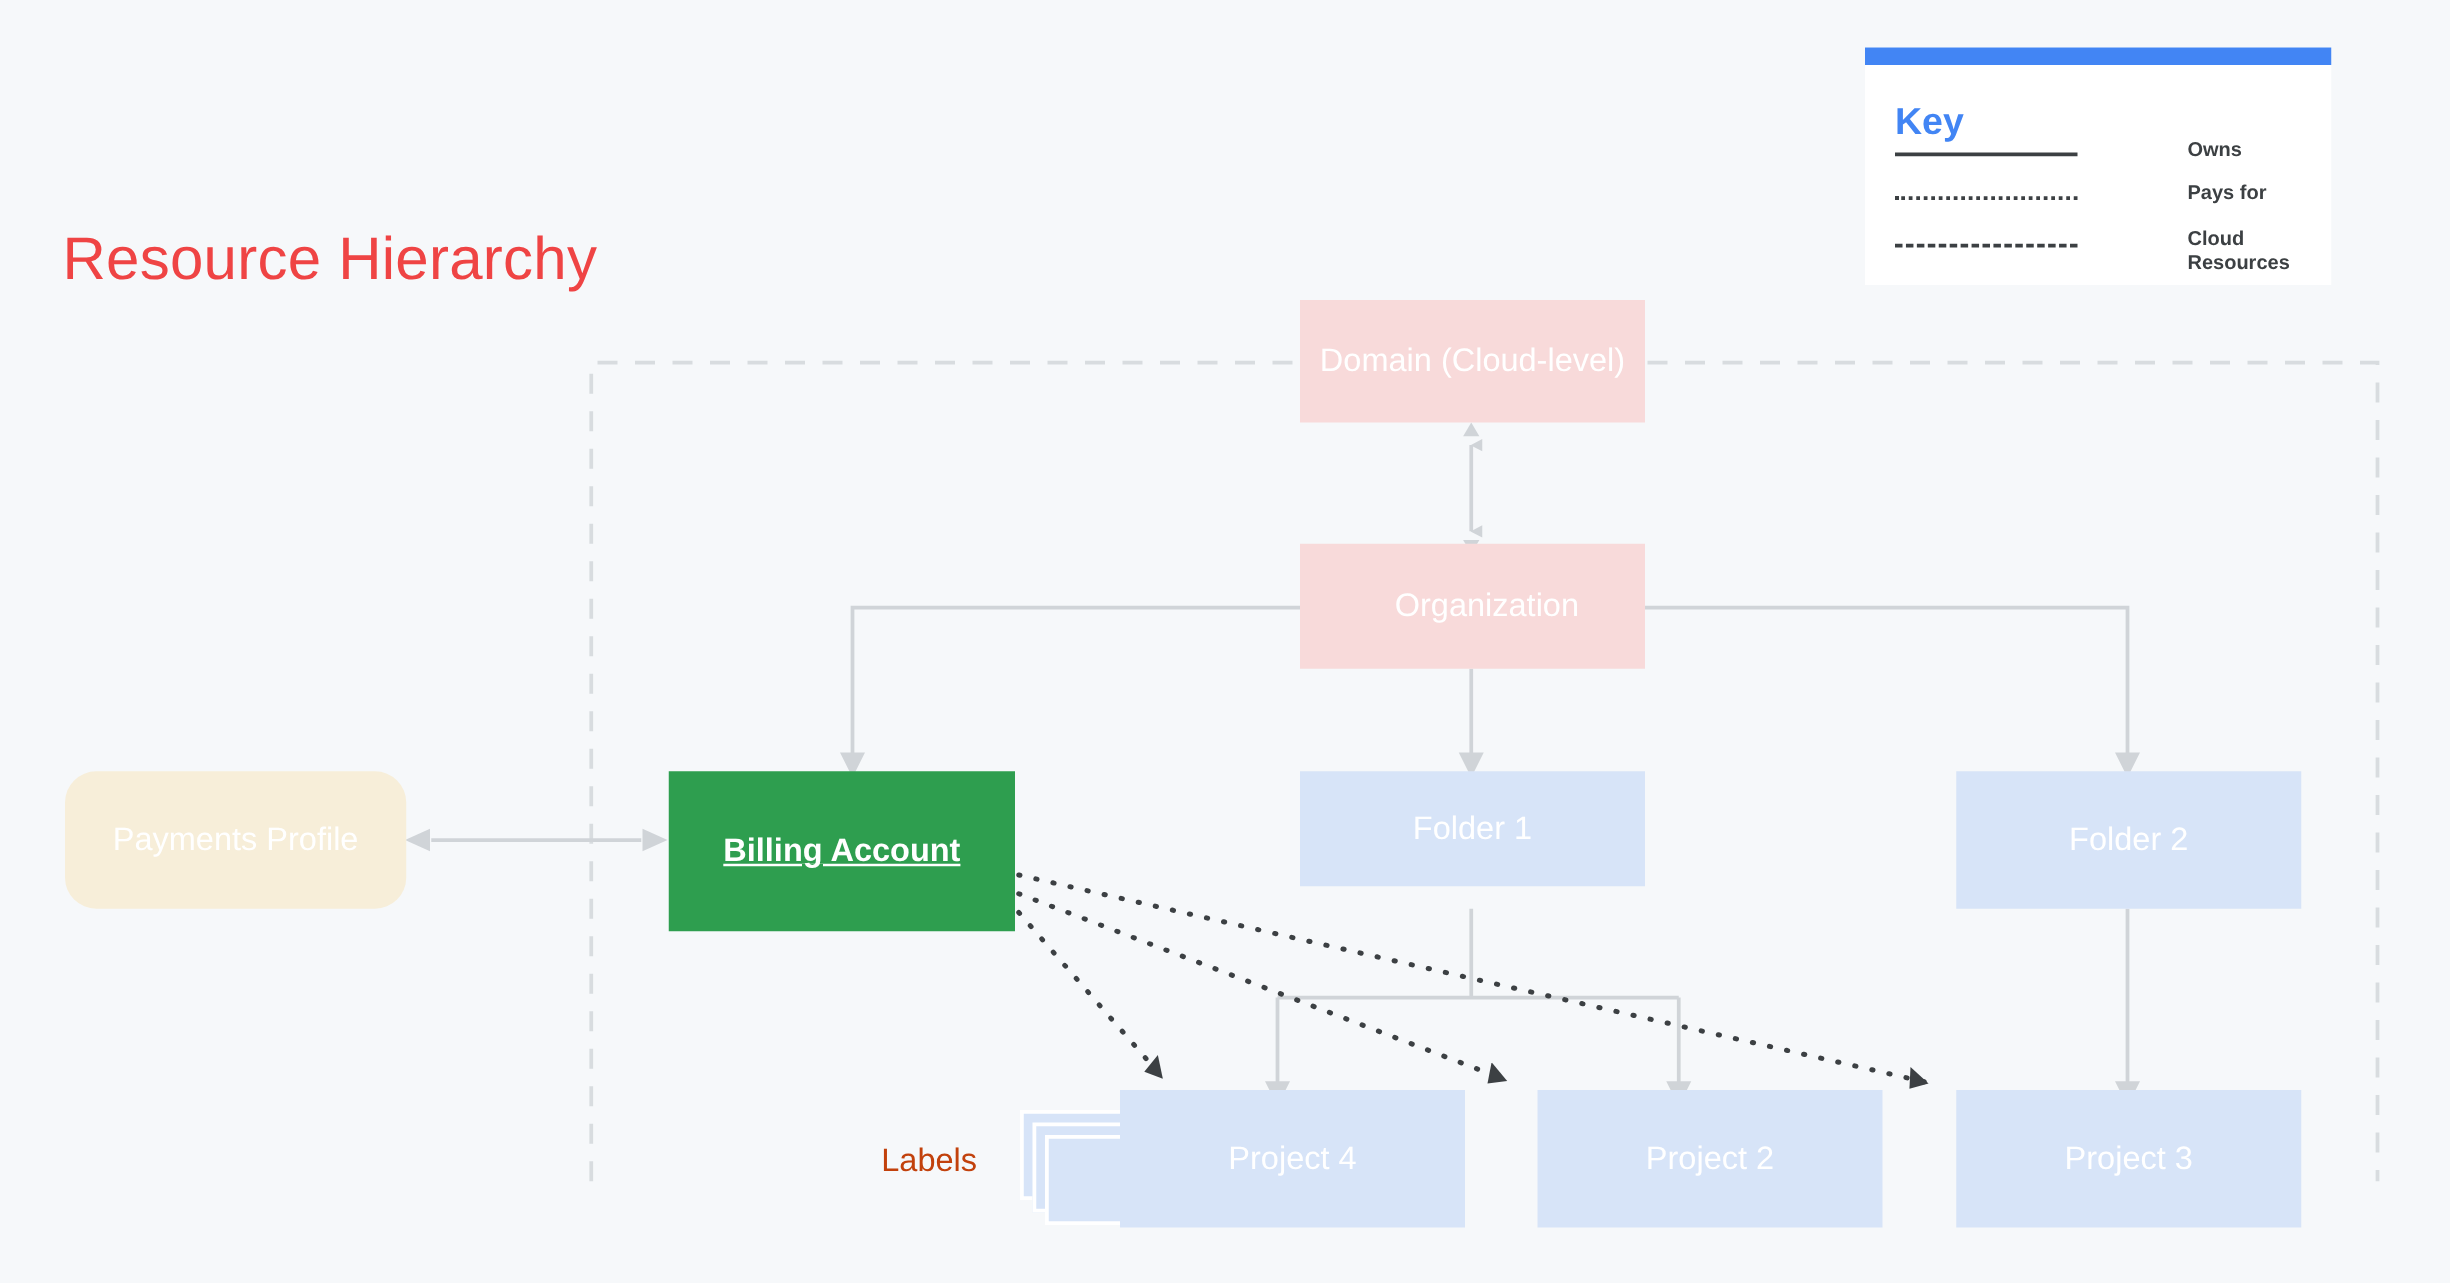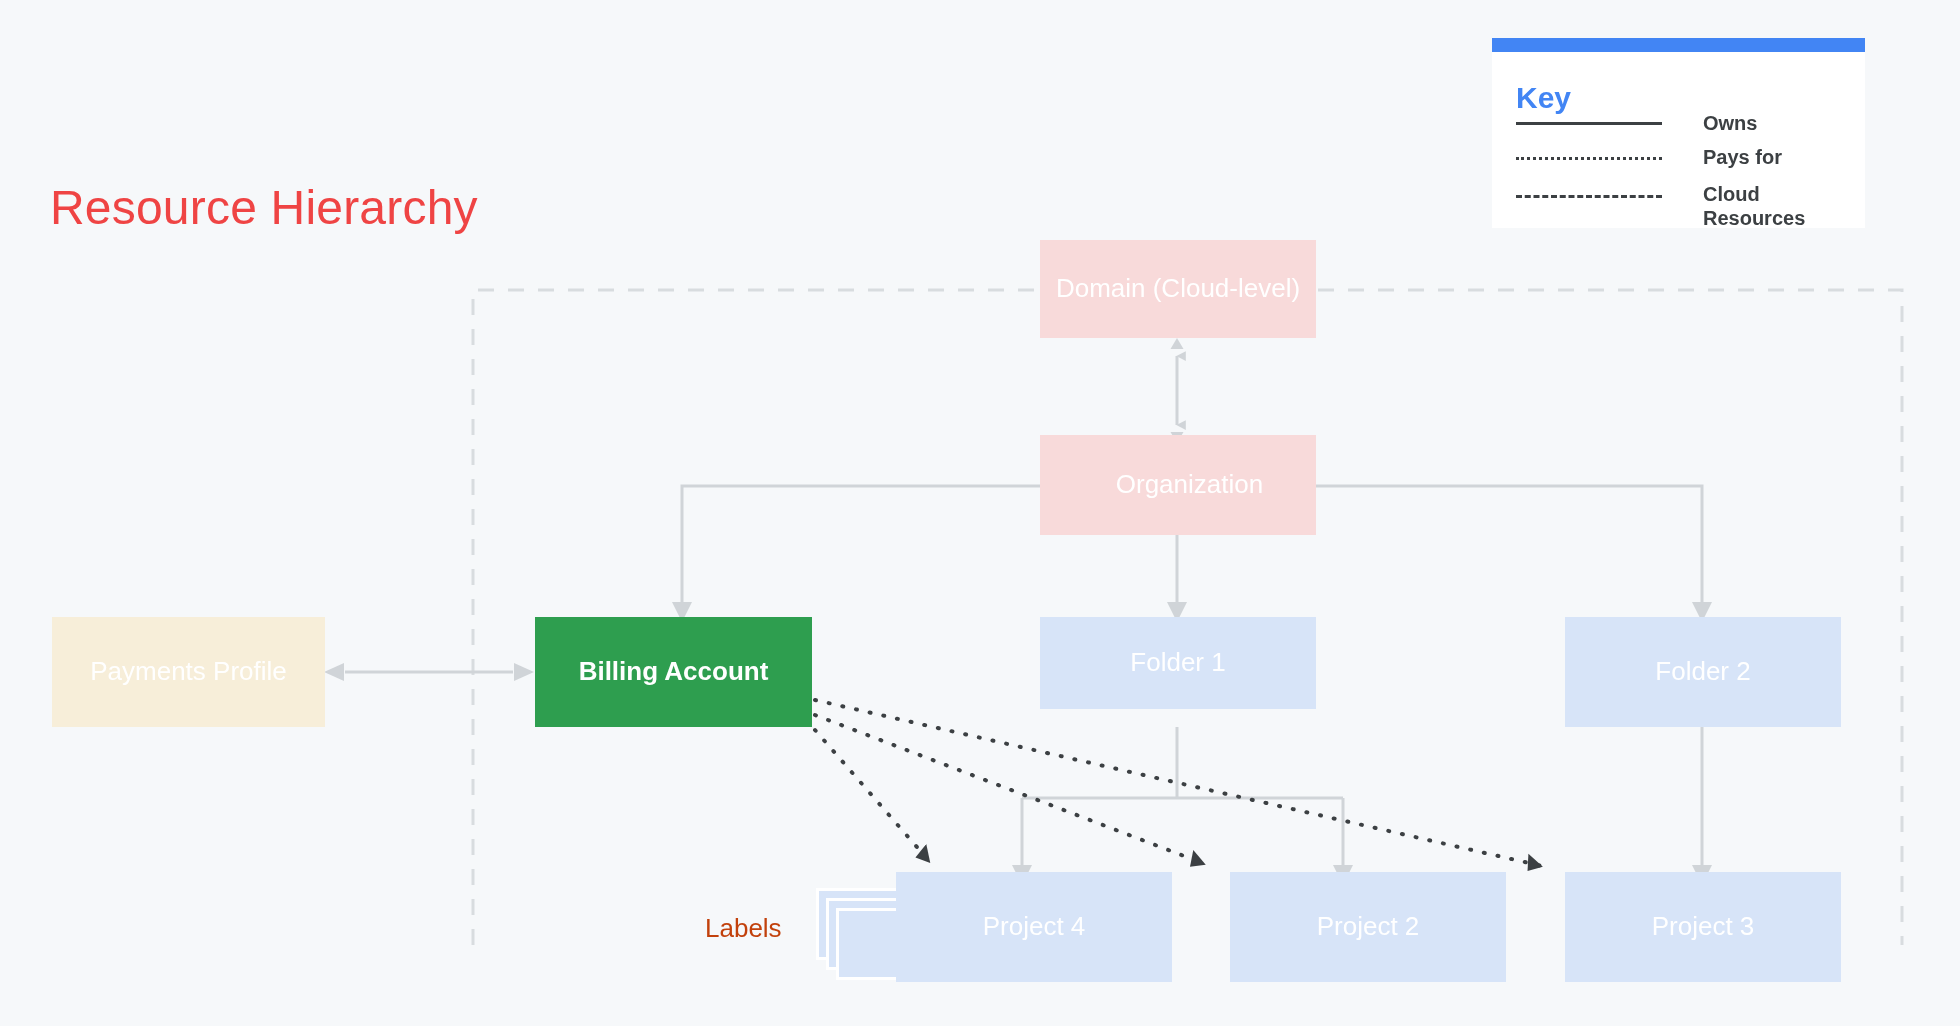--- a/index.html
+++ b/index.html
@@ -43,21 +43,21 @@
     justify-content: center;
     box-sizing: border-box;
     font-size: 26px;
     color: #ffffff;
     text-align: center;
     line-height: 1.2;
     white-space: nowrap;
   }
   .node.pink    { background: #f8dada; }
   .node.blue    { background: #d7e4f8; }
-  .node.cream   { background: #f7eed9; }
+  .node.cream   { background: #f7eed9; border-radius: 25px; }
   .node.green   { background: #2e9e4f; font-weight: bold; }
 
   .node-label { pointer-events: none; }
 
   
   .labels-text {
     position: absolute;
     font-size: 26px;
     color: #c2410c;
     white-space: nowrap;
@@ -84,25 +84,26 @@
     position: absolute;
     left: 1516px;
     top: 81px;
     font-size: 30px;
     font-weight: bold;
     color: #4285f4;
     white-space: nowrap;
   }
   .key-row-label {
     position: absolute;
-    font-size: 20px;
+    font-size: 16px;
     font-weight: bold;
     color: #3c4043;
     line-height: 1.18;
     white-space: pre-line;
+    margin-left: 47px;
   }
   .key-sample {
     position: absolute;
     height: 0;
     border-top-width: 3px;
     border-top-color: #3c4043;
   }
 </style>
 </head>
 <body>
@@ -182,21 +183,21 @@
 </div>
 
 <div class="node pink" style="left:1040px; top:435px; width:276px; height:100px;padding-left:23px;">
   <span class="node-label">Organization</span>
 </div>
 
 <div class="node cream" style="left:52px; top:617px; width:273px; height:110px;">
   <span class="node-label">Payments Profile</span>
 </div>
 
-<div class="node green" style="left:535px; top:617px; width:277px; height:110px;">
+<div class="node green" style="left:535px; top:617px; width:277px; height:128px;text-decoration:underline;">
   <span class="node-label">Billing Account</span>
 </div>
 
 <div class="node blue" style="left:1040px; top:617px; width:276px; height:92px;">
   <span class="node-label">Folder 1</span>
 </div>
 
 <div class="node blue" style="left:1565px; top:617px; width:276px; height:110px;">
   <span class="node-label">Folder 2</span>
 </div>

